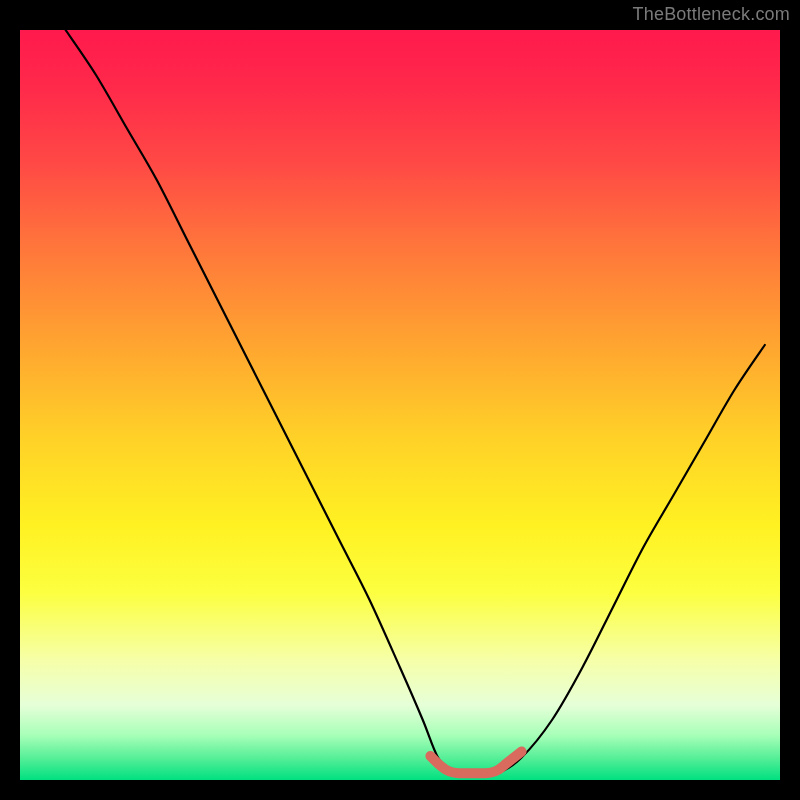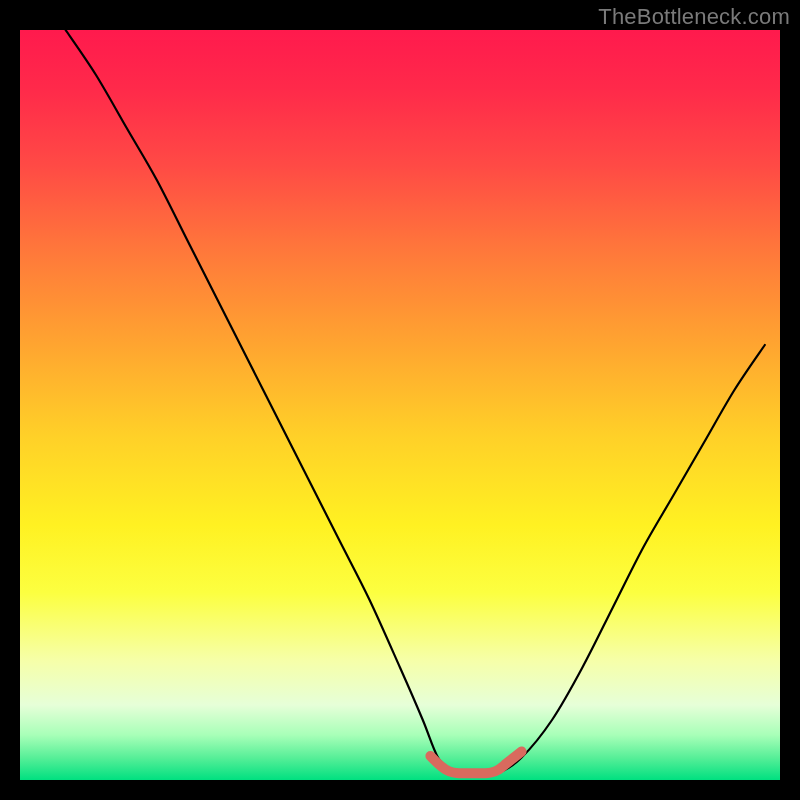--- a/index.html
+++ b/index.html
@@ -42,21 +42,21 @@
       #a8ffb8 94%,
       #58ef98 97%,
       #00e080 100%
     );
   }
   .watermark {
     position: absolute;
     top: 4px;
     right: 10px;
     color: #7a7a7a;
-    font-size: 22px;
+    font-size: 18px;
     font-weight: 500;
     letter-spacing: 0.2px;
     user-select: none;
   }
   svg.curve {
     position: absolute;
     inset: 0;
   }
 </style>
 </head>

